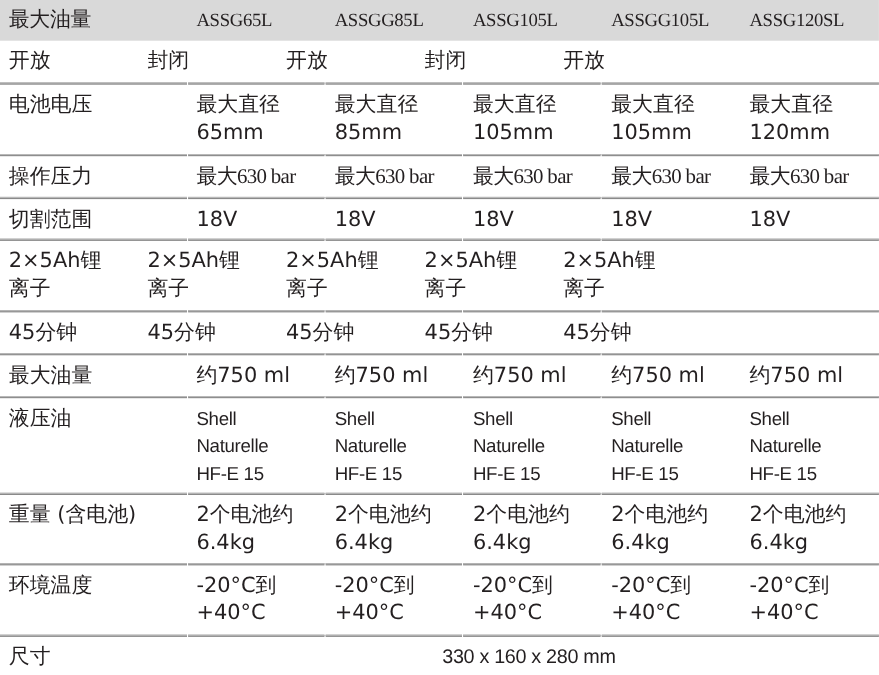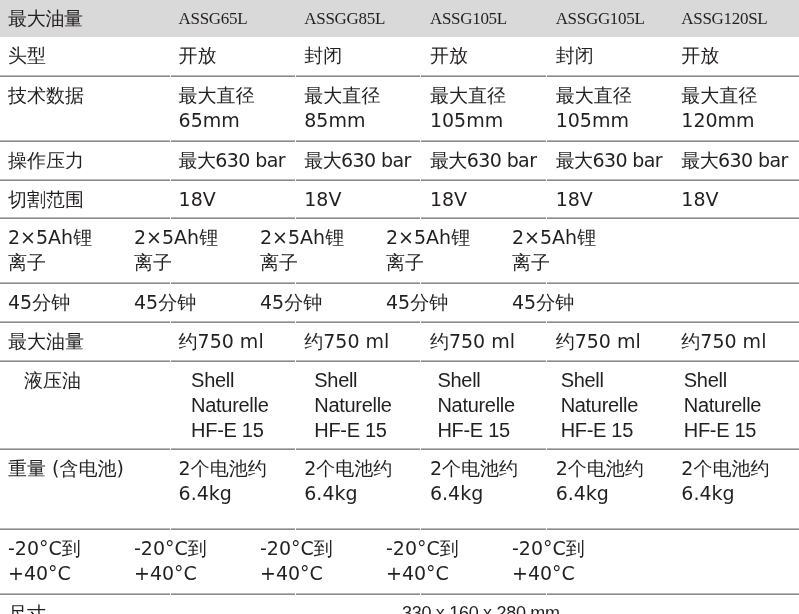--- a/index.html
+++ b/index.html
@@ -66,21 +66,21 @@
       font-family: Liberation Serif, serif;
       font-size: 17px;
       letter-spacing: -0.3px;
     }
     .header .label-cell {
       font-family: "DejaVu Sans", sans-serif;
       font-size: 19px;
     }
     .condensed {
       font-family: "Liberation Sans", sans-serif;
-      font-size: 20px;
+      font-size: 17px;
       line-height: 25px;
       letter-spacing: -0.3px;
     }
     .dims-value {
       position: absolute;
       left: 402px;
       top: 6px;
       font-family: "Liberation Sans", sans-serif;
       font-size: 18px;
       line-height: 25px;
@@ -95,41 +95,40 @@
   <div class="row header">
     <div class="cell label-cell">最大油量</div>
     <div class="cell val-cell">ASSG65L</div>
     <div class="cell val-cell">ASSGG85L</div>
     <div class="cell val-cell">ASSG105L</div>
     <div class="cell val-cell">ASSGG105L</div>
     <div class="cell val-cell">ASSG120SL</div>
   </div>
 
   <div class="row" style="height:40px;">
-    <div class="cell label-cell">头型</div>
     <div class="cell val-cell">开放</div>
     <div class="cell val-cell">封闭</div>
     <div class="cell val-cell">开放</div>
     <div class="cell val-cell">封闭</div>
     <div class="cell val-cell">开放</div>
     <div class="line">
         <span style="width:170px"></span>
         <span style="width:1px;background:transparent;border:0"></span>
         <span style="width:124px"></span>
         <span style="width:1px;background:transparent;border:0"></span>
         <span style="width:125px"></span>
         <span style="width:1px;background:transparent;border:0"></span>
         <span style="width:125px"></span>
         <span style="width:1px;background:transparent;border:0"></span>
         <span style="width:252px"></span>
       </div>
   </div>
 
   <div class="row" style="height:65px;">
-    <div class="cell label-cell">技术数据</div>
+    <div class="cell label-cell">电池电压</div>
     <div class="cell val-cell">最大直径
 65mm</div>
     <div class="cell val-cell">最大直径
 85mm</div>
     <div class="cell val-cell">最大直径
 105mm</div>
     <div class="cell val-cell">最大直径
 105mm</div>
     <div class="cell val-cell">最大直径
 120mm</div>
@@ -139,21 +138,21 @@
         <span style="width:124px"></span>
         <span style="width:1px;background:transparent;border:0"></span>
         <span style="width:125px"></span>
         <span style="width:1px;background:transparent;border:0"></span>
         <span style="width:125px"></span>
         <span style="width:1px;background:transparent;border:0"></span>
         <span style="width:252px"></span>
       </div>
   </div>
 
-  <div class="row" style="height:39px;">
+  <div class="row" style="height:39px;font-family:Liberation Serif, serif;">
     <div class="cell label-cell">操作压力</div>
     <div class="cell val-cell" style="letter-spacing:-0.6px;">最大630 bar</div>
     <div class="cell val-cell" style="letter-spacing:-0.6px;">最大630 bar</div>
     <div class="cell val-cell" style="letter-spacing:-0.6px;">最大630 bar</div>
     <div class="cell val-cell" style="letter-spacing:-0.6px;">最大630 bar</div>
     <div class="cell val-cell" style="letter-spacing:-0.6px;">最大630 bar</div>
     <div class="line">
         <span style="width:170px"></span>
         <span style="width:1px;background:transparent;border:0"></span>
         <span style="width:124px"></span>
@@ -242,21 +241,21 @@
         <span style="width:124px"></span>
         <span style="width:1px;background:transparent;border:0"></span>
         <span style="width:125px"></span>
         <span style="width:1px;background:transparent;border:0"></span>
         <span style="width:125px"></span>
         <span style="width:1px;background:transparent;border:0"></span>
         <span style="width:252px"></span>
       </div>
   </div>
 
-  <div class="row" style="height:88px;padding-left:16px;">
+  <div class="row" style="height:88px;">
     <div class="cell label-cell">液压油</div>
     <div class="cell val-cell condensed">Shell
 Naturelle
 HF-E 15</div>
     <div class="cell val-cell condensed">Shell
 Naturelle
 HF-E 15</div>
     <div class="cell val-cell condensed">Shell
 Naturelle
 HF-E 15</div>
@@ -272,21 +271,21 @@
         <span style="width:124px"></span>
         <span style="width:1px;background:transparent;border:0"></span>
         <span style="width:125px"></span>
         <span style="width:1px;background:transparent;border:0"></span>
         <span style="width:125px"></span>
         <span style="width:1px;background:transparent;border:0"></span>
         <span style="width:252px"></span>
       </div>
   </div>
 
-  <div class="row" style="height:80px;">
+  <div class="row" style="height:64px;">
     <div class="cell label-cell">重量 (含电池)</div>
     <div class="cell val-cell">2个电池约
 6.4kg</div>
     <div class="cell val-cell">2个电池约
 6.4kg</div>
     <div class="cell val-cell">2个电池约
 6.4kg</div>
     <div class="cell val-cell">2个电池约
 6.4kg</div>
     <div class="cell val-cell">2个电池约
@@ -298,20 +297,21 @@
         <span style="width:1px;background:transparent;border:0"></span>
         <span style="width:125px"></span>
         <span style="width:1px;background:transparent;border:0"></span>
         <span style="width:125px"></span>
         <span style="width:1px;background:transparent;border:0"></span>
         <span style="width:252px"></span>
       </div>
   </div>
 
   <div class="row" style="height:65px;">
+    <div class="cell label-cell">环境温度</div>
     <div class="cell val-cell">-20°C到
 +40°C</div>
     <div class="cell val-cell">-20°C到
 +40°C</div>
     <div class="cell val-cell">-20°C到
 +40°C</div>
     <div class="cell val-cell">-20°C到
 +40°C</div>
     <div class="cell val-cell">-20°C到
 +40°C</div>

